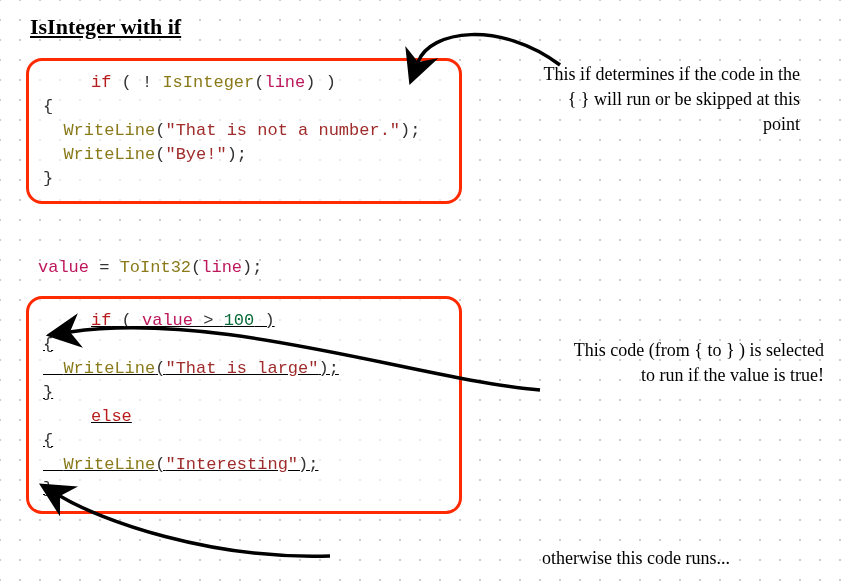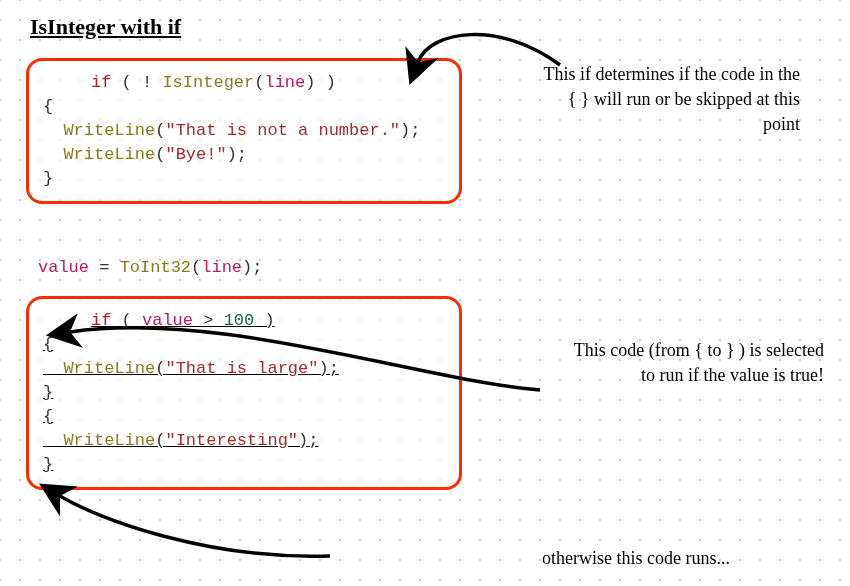--- a/index.html
+++ b/index.html
@@ -87,20 +87,21 @@
 
 <div class="free-code">
     <div class="code-line"><span class="var">value</span><span class="pn"> = </span><span class="fn">ToInt32</span><span class="pn">(</span><span class="var">line</span><span class="pn">);</span></div>
   </div>
 
 <div id="box2" class="code-box">
     <div class="code-line"><span class="kw">if</span><span class="pn"> ( </span><span class="var">value</span><span class="pn"> &gt; </span><span class="num">100</span><span class="pn"> )</span></div>
     <div class="code-line"><span class="pn">{</span></div>
     <div class="code-line"><span class="pn">  </span><span class="fn">WriteLine</span><span class="pn">(</span><span class="str">"That is large"</span><span class="pn">);</span></div>
     <div class="code-line"><span class="pn">}</span></div>
+    <div class="code-line"><span class="kw">else</span></div>
     <div class="code-line"><span class="pn">{</span></div>
     <div class="code-line"><span class="pn">  </span><span class="fn">WriteLine</span><span class="pn">(</span><span class="str">"Interesting"</span><span class="pn">);</span></div>
     <div class="code-line"><span class="pn">}</span></div>
   </div>
 
 <div id="note1" class="note">This if determines if the code in the { } will run or be skipped at this point</div>
 <div id="note2" class="note">This code (from { to } ) is selected to run if the value is true!</div>
 <div id="note3" class="note">otherwise this code runs...</div>
 
 <svg class="arrows">

